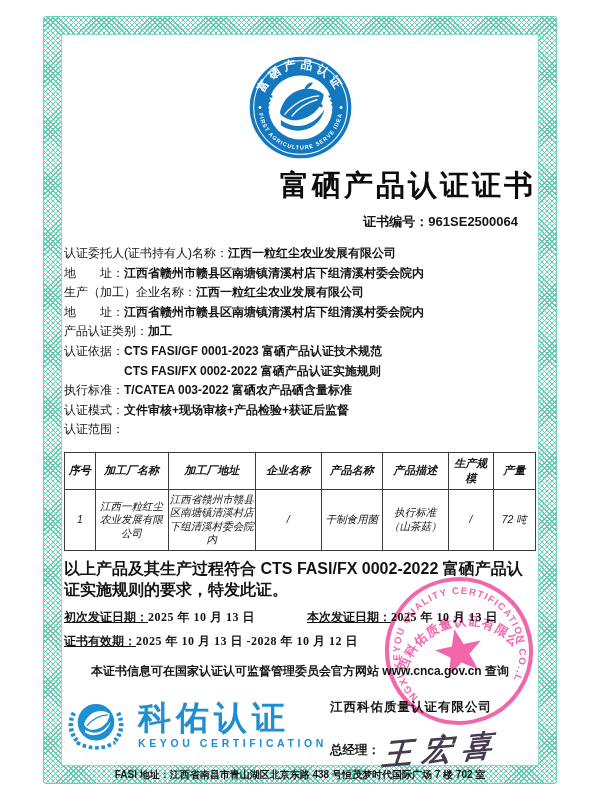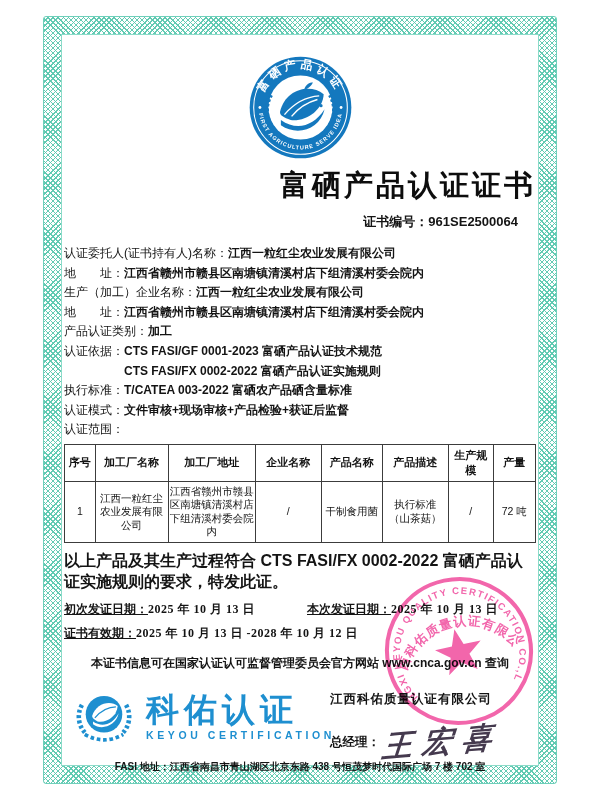--- a/index.html
+++ b/index.html
@@ -25,37 +25,37 @@
 
   .certno { margin-top:7px; text-align:right; padding-right:18px;
     font-size:13px; font-weight:800; }
 
   .fields { margin-top:13px; }
   .frow { display:flex; line-height:19.6px; font-size:12px; }
   .flabel { font-weight:400; white-space:pre; }
   .fvalue { font-weight:700; }
   .fcont { padding-left:60px; }
 
-  table.scope { width:100%; margin-top:4px; border-collapse:collapse; table-layout:fixed; }
+  table.scope { width:100%; margin-top:12px; border-collapse:collapse; table-layout:fixed;font-style:italic; }
   table.scope th, table.scope td { border:1px solid #3c3c3c; text-align:center;
     vertical-align:middle; padding:3px 1px; }
   table.scope th { font-size:11px; font-weight:700; height:25px; }
   table.scope td { font-size:10.5px; font-weight:500; line-height:13.5px; }
 
   .statement { margin-top:8px; font-size:16px; font-weight:700; }
   .dates { display:flex; margin-top:8px; font-size:12px; }
   .dates .pair { display:flex; }
   .dates .pair + .pair { margin-left:52px; }
   .dlabel { font-weight:800;text-decoration:underline; }
   .dvalue { font-family:"Liberation Serif", serif; font-weight:700; letter-spacing:.5px; }
   .validity { margin-top:7px; }
   .querynote { margin-top:13px; text-align:center; font-size:12px; font-weight:700; }
 
   .footer { position:relative; margin-top:13px; height:66px; }
-  .keyou { position:absolute; left:8px; top:0; display:flex; align-items:center; }
+  .keyou { position:absolute; left:0; top:0; display:flex; align-items:center; }
   .keyou-text { margin-left:10px; }
   .keyou-cn { font-size:33px; font-weight:900; letter-spacing:5px; color:#1e8fd0; line-height:34px; }
   .keyou-en { font-size:10.5px; font-weight:800; letter-spacing:3.6px; color:#1e8fd0; margin-top:2px; }
 
   .issuer { position:absolute; right:6px; top:6px; width:200px; text-align:left; }
   .issuer-name { font-size:12.5px; font-weight:700; letter-spacing:1px; }
   .signer { margin-top:14px; font-size:12.5px; font-weight:700; }
   .signature { display:inline-block; font-family:"DejaVu Serif", serif; font-style:italic;
     font-weight:700; font-size:30px; color:#453a4e; letter-spacing:10px;
     transform:rotate(-5deg) skewX(-10deg); vertical-align:middle; margin-left:2px; }

